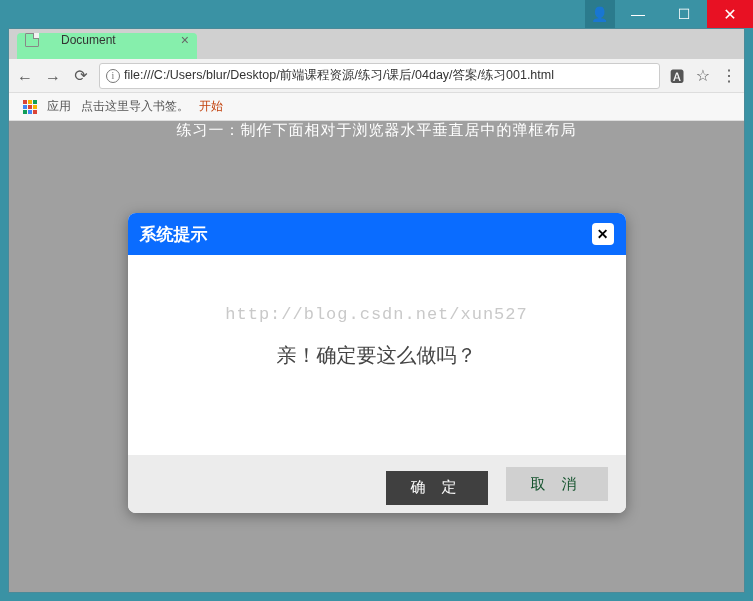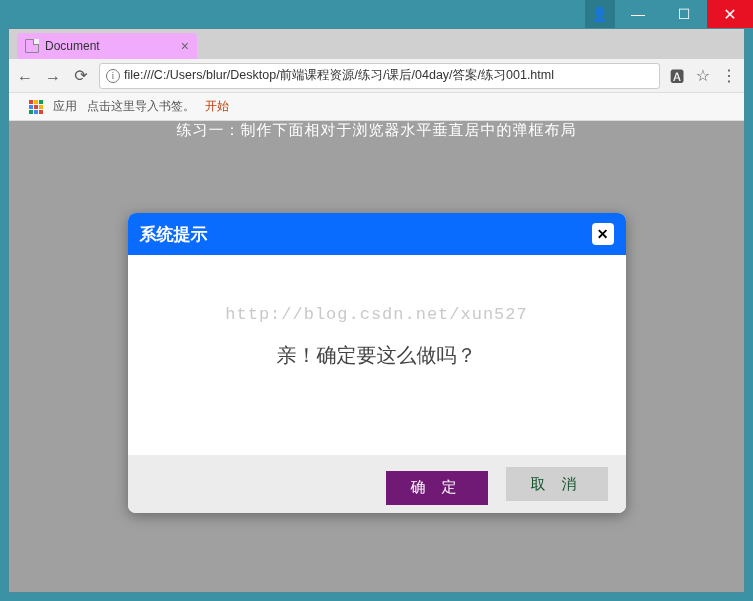--- a/index.html
+++ b/index.html
@@ -11,55 +11,55 @@
 .titlebar .win-btn { width: 46px; display: flex; align-items: center; justify-content: center; color: #fff; font-size: 14px; }
 .titlebar .min { background: #3a92a4; }
 .titlebar .max { background: #3a92a4; }
 .titlebar .close { background: #e81123; font-size: 16px; }
 
 
 .browser { position: absolute; top: 28px; left: 8px; right: 8px; bottom: 8px; background: #fff; border: 1px solid #4a8a99; display: flex; flex-direction: column; }
 
 
 .tabstrip { height: 30px; background: #d0d0d0; display: flex; align-items: flex-end; padding-left: 8px; }
-.tab { height: 26px; background: #f0abfc; border-top-left-radius: 4px; border-top-right-radius: 4px; min-width: 180px; display: flex; align-items: center; padding: 0 8px; gap: 6px; font-size: 12px; color: #333; position: relative; }
+.tab { height: 26px; background: #86efac; border-top-left-radius: 4px; border-top-right-radius: 4px; min-width: 180px; display: flex; align-items: flex-start; padding: 0 8px; gap: 22px; font-size: 12px; color: #333; position: relative; }
 .tab .page-ico { width: 14px; height: 14px; border: 1px solid #888; border-radius: 1px; position: relative; }
 .tab .page-ico::after { content: ""; position: absolute; right: -1px; top: -1px; width: 5px; height: 5px; background: #f2f2f2; border-left: 1px solid #888; border-bottom: 1px solid #888; }
 .tab .tab-close { margin-left: auto; color: #666; font-size: 14px; line-height: 1; }
 
 
 .toolbar { height: 34px; background: #f2f2f2; border-bottom: 1px solid #ddd; display: flex; align-items: center; padding: 0 6px; gap: 8px; }
 .nav-btn { width: 20px; height: 20px; display: flex; align-items: center; justify-content: center; color: #5a5a5a; font-size: 16px; }
 .addr { flex: 1; height: 26px; border: 1px solid #ccc; border-radius: 3px; display: flex; align-items: center; padding: 0 6px; font-size: 12.5px; color: #333; background: #fff; gap: 4px; overflow: hidden; white-space: nowrap; }
 .addr .info-ico { width: 14px; height: 14px; border: 1px solid #777; border-radius: 50%; display: flex; align-items: center; justify-content: center; font-size: 10px; color: #777; font-family: serif; }
 .tool-ico { width: 18px; height: 18px; display: flex; align-items: center; justify-content: center; color: #555; font-size: 16px; }
 
 
-.bookmarks { height: 28px; background: #f7f7f7; border-bottom: 1px solid #ddd; display: flex; align-items: center; padding: 0 20px; gap: 10px; font-size: 12px; color: #555; }
+.bookmarks { height: 28px; background: #f7f7f7; border-bottom: 1px solid #ddd; display: flex; align-items: center; padding: 0 14px; gap: 10px; font-size: 12px; color: #555; }
 .apps-ico { width: 14px; height: 14px; display: grid; grid-template-columns: repeat(3,1fr); grid-template-rows: repeat(3,1fr); gap: 1px; }
 .apps-ico span { background: #db4437; }
 .apps-ico span:nth-child(2){background:#f4b400;} .apps-ico span:nth-child(3){background:#0f9d58;}
 .apps-ico span:nth-child(4){background:#4285f4;} .apps-ico span:nth-child(5){background:#db4437;} .apps-ico span:nth-child(6){background:#f4b400;}
 .apps-ico span:nth-child(7){background:#0f9d58;} .apps-ico span:nth-child(8){background:#4285f4;} .apps-ico span:nth-child(9){background:#db4437;}
 .bm-link { color: #c2410c; }
 
 
 .viewport { flex: 1; background: #a0a0a0; position: relative; overflow: hidden; }
 .page-heading { color: #fff; font-size: 15px; text-align: center; font-weight: normal; letter-spacing: 1px; }
 
 
 .dialog { position: absolute; left: 50%; top: 92px; transform: translateX(-50%); width: 498px; background: #fff; border-radius: 8px; box-shadow: 0 3px 14px rgba(0,0,0,0.35); overflow: hidden; }
 .dlg-header { background: #0a6cff; color: #fff; height: 42px; display: flex; align-items: center; padding: 0 12px; font-size: 17px; font-weight: bold; }
 .dlg-close { margin-left: auto; width: 22px; height: 22px; background: #fff; border-radius: 4px; color: #000; display: flex; align-items: center; justify-content: center; font-size: 14px; font-weight: bold; }
 .dlg-body { height: 200px; display: flex; align-items: center; justify-content: center; position: relative; }
 .dlg-msg { font-size: 20px; color: #444; }
 .watermark { position: absolute; color: #c9c9c9; font-size: 17px; font-family: "Courier New", monospace; top: 50px; left: 50%; transform: translateX(-50%); letter-spacing: 1px; }
 .dlg-footer { height: 58px; background: #ececec; display: flex; align-items: center; justify-content: flex-end; padding: 0 18px; gap: 18px; }
 .btn { width: 102px; height: 34px; border: none; font-size: 15px; letter-spacing: 6px; display: flex; align-items: center; justify-content: center; cursor: pointer; }
-.btn-ok { background: #701a75; color: #fff; margin-top: 7px; }
+.btn-ok { background: #404040; color: #fff; margin-top: 7px; }
 .btn-cancel { background: #d0d0d0; color: #14532d; }
 </style>
 </head>
 <body>
 
 <div class="titlebar">
   <div class="user-btn">👤</div>
   <div class="win-btn min">—</div>
   <div class="win-btn max">☐</div>
   <div class="win-btn close">✕</div>

